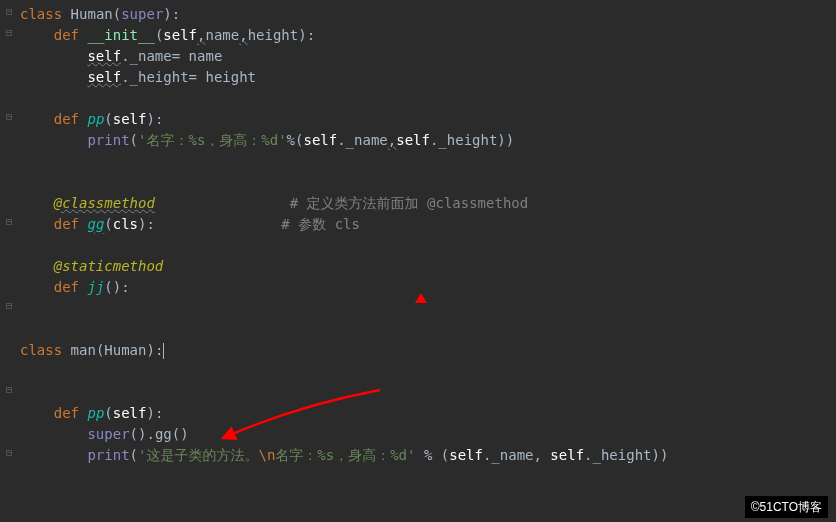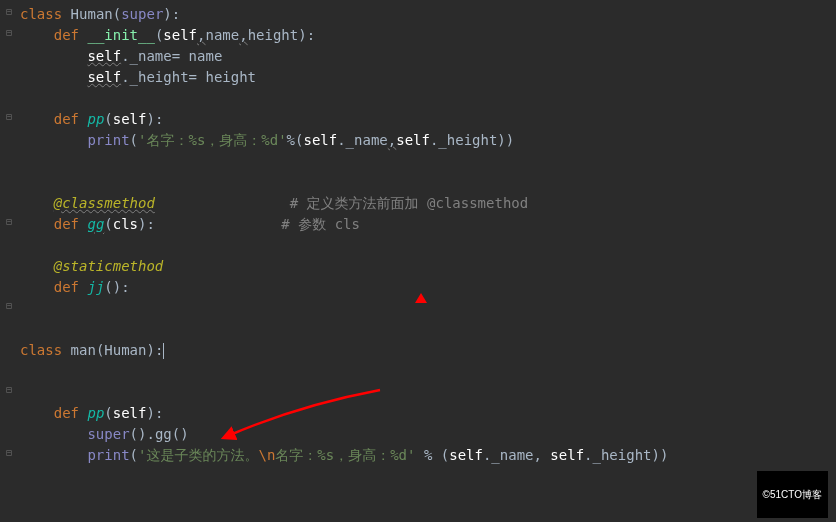--- a/index.html
+++ b/index.html
@@ -67,22 +67,22 @@
       left: 220px;
       pointer-events: none;
     }
     .watermark {
       position: absolute;
       bottom: 4px;
       right: 8px;
       background: #000;
       color: #fff;
       font-family: sans-serif;
-      font-size: 10px;
-      padding: 16px 6px;
+      font-size: 12px;
+      padding: 2px 6px;
       margin-left: 28px;
     }
   </style>
 </head>
 <body>
 
 <div class="editor">
   <span class="gutter-fold" style="top:4px">⊟</span>
   <div class="code-line"><span class="kw">class</span><span> </span><span class="cls-name">Human</span><span class="punct">(</span><span class="builtin">super</span><span class="punct">):</span></div>
   <span class="gutter-fold" style="top:25px">⊟</span>

